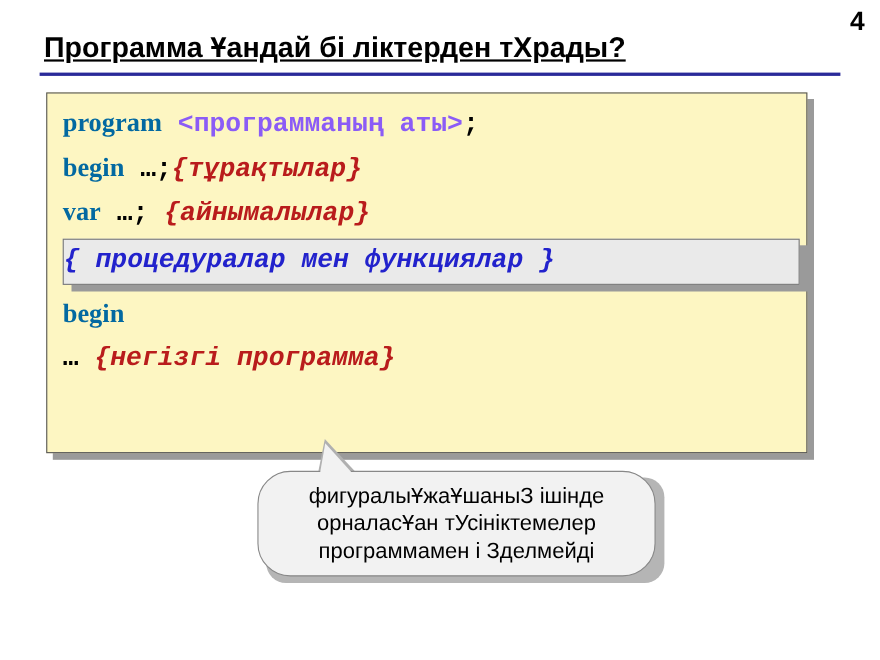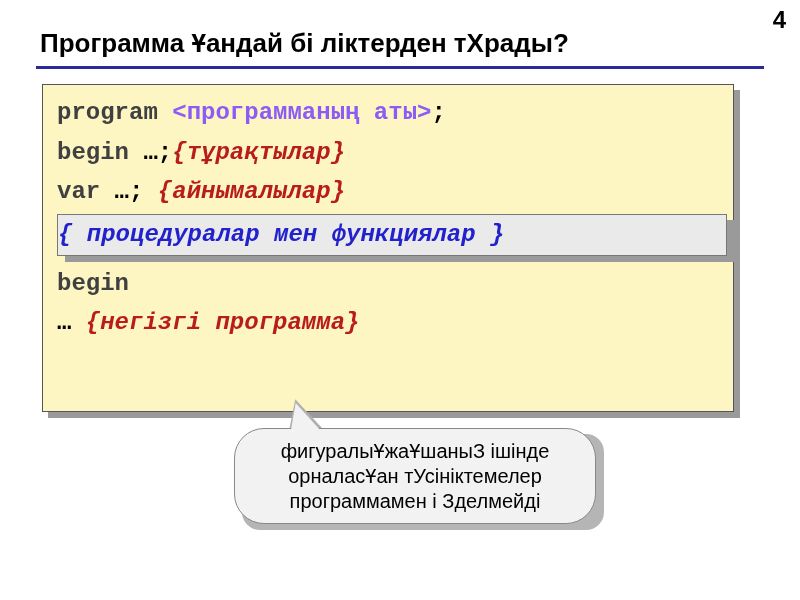--- a/index.html
+++ b/index.html
@@ -26,20 +26,21 @@
     color: #000;
   }
   .title {
     position: absolute;
     top: 28px;
     left: 40px;
     right: 40px;
     font-size: 26px;
     font-weight: bold;
     color: #000;
+    text-decoration: underline;
   }
   .hr {
     position: absolute;
     top: 66px;
     left: 36px;
     right: 36px;
     height: 3px;
     background: #2a2a99;
   }
   .codebox-shadow {
@@ -59,21 +60,21 @@
     background: #fdf6c2;
     border: 1px solid #555;
     box-sizing: border-box;
     padding: 8px 14px;
     font-family: "Courier New", monospace;
     font-size: 24px;
     font-weight: bold;
     line-height: 1.65;
     color: #000;
   }
-  .kw-navy { color: #404040; }
+  .kw-navy { color: #0369a1; font-family: Liberation Serif, serif; }
   .arg-green { color: #8b5cf6; }
   .cm-green { color: #b91c1c; font-style: italic; }
   .inset-shadow {
     position: absolute;
     top: 6px;
     left: 8px;
     width: 670px;
     height: 42px;
     background: #9a9a9a;
   }

